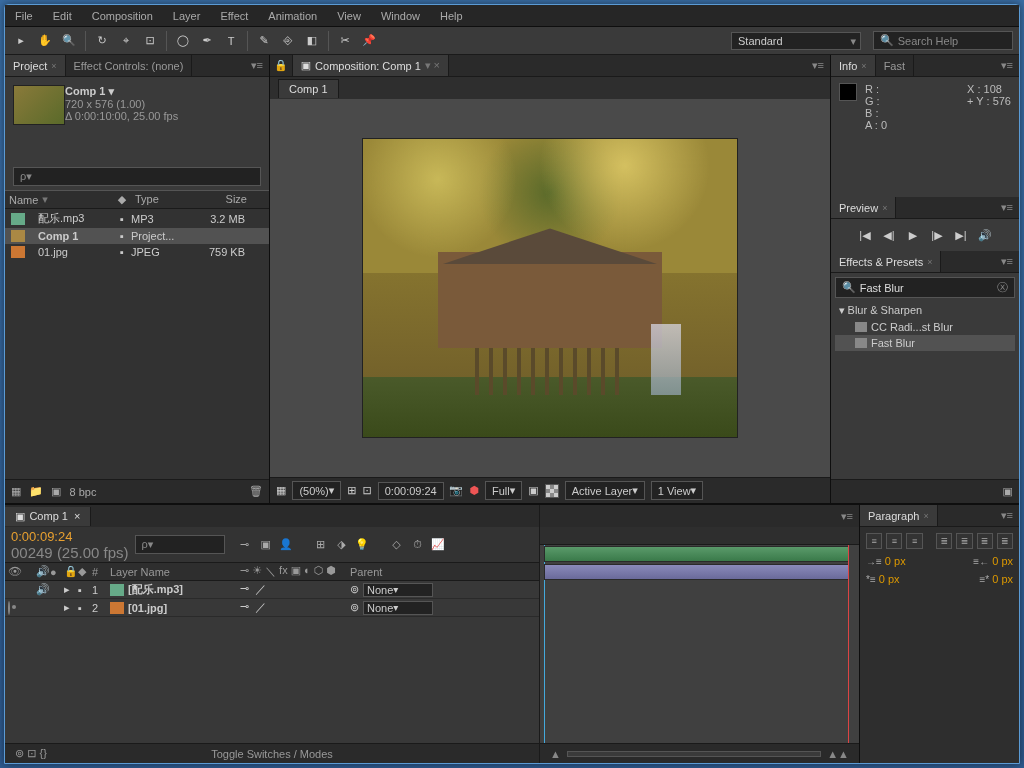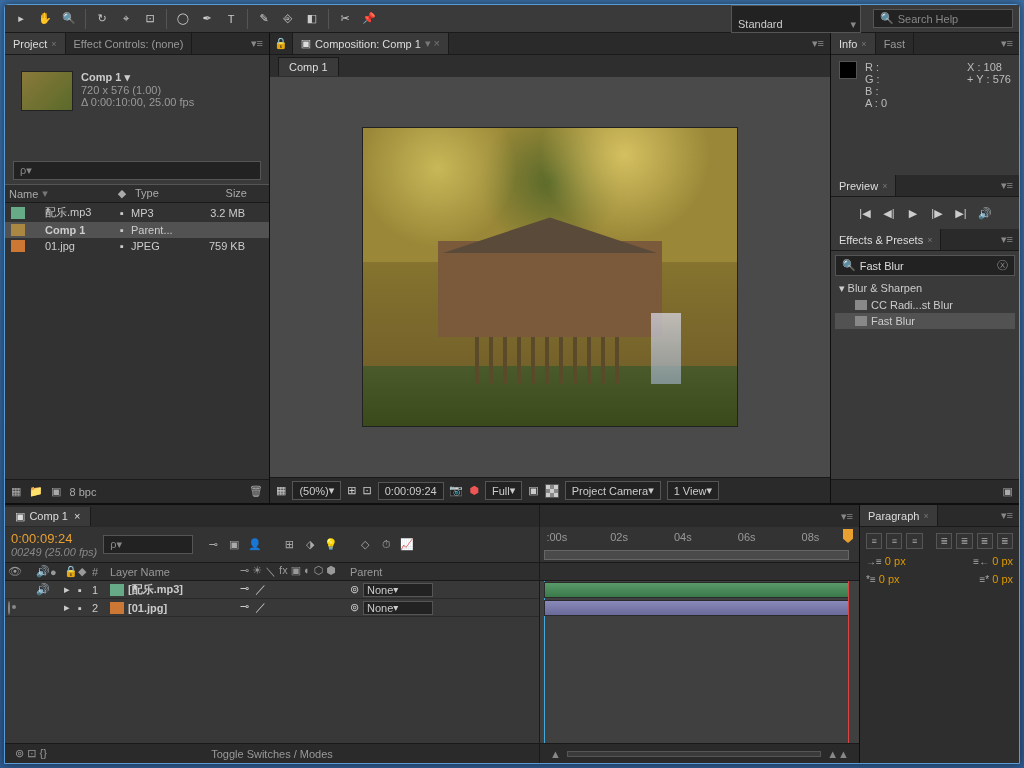--- a/index.html
+++ b/index.html
@@ -10,51 +10,51 @@
 .titlebar .title { flex:1; font-size:12px; }
 .winbtns { display:flex; gap:2px; }
 .winbtn { width:28px; height:18px; background:linear-gradient(#dce6f1,#b0c4de); border:1px solid #7a9; border-radius:2px; text-align:center; line-height:14px; color:#333; }
 .winbtn.close { background:linear-gradient(#e38,#c14); color:#fff; width:42px; }
 .menubar { height:22px; background:#262626; display:flex; align-items:center; border-bottom:1px solid #0e0e0e; }
 .menubar span { color:#aaa; padding:3px 10px; cursor:default; }
 .toolbar { height:28px; background:#3a3a3a; border-bottom:1px solid #1a1a1a; display:flex; align-items:center; padding:0 6px; gap:4px; }
 .tbtn { width:20px; height:20px; display:flex; align-items:center; justify-content:center; color:#ccc; }
 .tsep { width:1px; height:20px; background:#555; margin:0 2px; }
 .wslabel { color:#bbb; margin-left:auto; margin-right:4px;margin-top:45px; }
-.wsselect { background:#222; border:1px solid #555; color:#ccc; padding:12px 18px 2px 6px; width:130px; position:relative; }
+.wsselect { background:#222; border:1px solid #555; color:#ccc; padding:2px 18px 2px 6px; width:130px; position:relative; }
 .wsselect:after { content:"▾"; position:absolute; right:4px; color:#888; }
 .searchbox { background:#222; border:1px solid #555; color:#888; padding:2px 6px; width:140px; margin-left:8px; display:flex; align-items:center; gap:4px; }
 .mainarea { flex:1; display:flex; background:#262626; overflow:hidden; }
 .leftcol { width:265px; display:flex; flex-direction:column; border-right:1px solid #0e0e0e;justify-content:center; }
 .midcol { flex:1; display:flex; flex-direction:column; border-right:1px solid #0e0e0e; }
 .rightcol { width:188px; display:flex; flex-direction:column; }
 
 .panel { display:flex; flex-direction:column; background:#3a3a3a; }
 .panel-tabs { height:22px; background:#2a2a2a; display:flex; align-items:center; border-bottom:1px solid #1a1a1a; position:relative; }
 .panel-tabs .tab { padding:3px 8px; color:#999; border-right:1px solid #1a1a1a; height:100%; display:flex; align-items:center; }
 .panel-tabs .tab.active { background:#3a3a3a; color:#ddd; }
 .panel-tabs .tab .x { margin-left:4px; color:#777; font-size:9px; }
 .tabmenu { margin-left:auto; color:#888; padding:0 6px; }
 
-.proj-body { padding:16px; display:flex; gap:8px; }
+.proj-body { padding:8px; display:flex; }
 .proj-thumb { width:52px; height:40px; background:linear-gradient(135deg,#8a7a3a,#5a6a2a); border:1px solid #222; }
 .proj-meta { color:#ccc; font-size:11px; }
 .proj-meta .name { font-weight:bold; }
 .proj-meta .dim { color:#999; }
 .proj-search { margin:4px 8px; background:#222; border:1px solid #555; padding:2px 6px; color:#888; display:flex; align-items:center; }
 .proj-cols { display:flex; background:#2e2e2e; border-top:1px solid #555; border-bottom:1px solid #1a1a1a; padding:2px 0; color:#aaa; }
 .proj-cols div { padding:0 4px; }
 .proj-cols .c1 { width:108px; display:flex; align-items:center; }
 .proj-cols .c2 { width:18px; text-align:center; }
 .proj-cols .c3 { width:70px; }
 .proj-cols .c4 { width:50px; text-align:right; }
 .proj-list { flex:1; background:#323232; overflow:auto; }
 .proj-row { display:flex; padding:2px 0; color:#ccc; align-items:center; }
 .proj-row.sel { background:#525252; }
-.proj-row .c1 { width:108px; padding-left:6px; display:flex; align-items:center; gap:20px; }
+.proj-row .c1 { width:108px; padding-left:6px; display:flex; align-items:center; gap:13px; }
 .proj-row .c2 { width:18px; text-align:center; }
 .proj-row .c3 { width:70px; }
 .proj-row .c4 { width:50px; text-align:right; padding-right:6px; }
 .picon { width:14px; height:12px; display:inline-block; }
 .picon.mp3 { background:#6a8; }
 .picon.comp { background:#a84; }
 .picon.jpg { background:#c73; }
 .proj-foot { height:24px; background:#2a2a2a; border-top:1px solid #1a1a1a; display:flex; align-items:center; padding:0 6px; gap:8px; color:#aaa; }
 
 .comp-tabs2 { height:22px; background:#2e2e2e; display:flex; align-items:center; padding-left:8px; }
@@ -97,21 +97,21 @@
 .para-input { display:flex; align-items:center; gap:3px; font-size:10px; }
 .para-val { color:#d90; }
 
 .timeline { height:260px; background:#2e2e2e; border-top:2px solid #0e0e0e; display:flex; }
 .tl-left { width:535px; border-right:1px solid #1a1a1a; display:flex; flex-direction:column; }
 .tl-right { flex:1; display:flex; flex-direction:column; }
 .tl-tabs { height:22px; background:#2a2a2a; display:flex; align-items:center; }
 .tl-tabs .tab { background:#3a3a3a; padding:3px 10px; color:#ddd; border-right:1px solid #1a1a1a; display:flex; align-items:center; }
 .tl-head { height:36px; background:#333; border-bottom:1px solid #1a1a1a; display:flex; align-items:center; padding:0 6px; gap:6px; }
 .tl-time { color:#e8a030; font-size:13px; }
-.tl-sub { color:#888; font-size:11px;font-style:italic; }
+.tl-sub { color:#888; font-size:15px; }
 .tl-search { background:#222; border:1px solid #555; padding:2px 6px; color:#888; width:90px; }
 .tl-icons { display:flex; gap:5px; margin-left:6px; color:#aaa; }
 .tl-icons span { width:16px; text-align:center; }
 .tl-cols { height:18px; background:#2e2e2e; border-bottom:1px solid #1a1a1a; display:flex; align-items:center; color:#999; font-size:10px; }
 .tl-cols div { padding:0 3px; }
 .tl-rows { flex:1; background:#383838; }
 .tl-row { height:18px; display:flex; align-items:center; color:#ccc; font-size:10px; border-bottom:1px solid #2a2a2a; }
 .tl-row > div { padding:0 3px; }
 .tl-lname { display:flex; align-items:center; gap:4px; font-weight:bold;text-align:right; }
 .tl-foot { height:20px; background:#2a2a2a; border-top:1px solid #1a1a1a; display:flex; align-items:center; justify-content:center; color:#999; font-size:10px; }
@@ -128,20 +128,31 @@
 .zoom-track { flex:1; height:6px; background:#3a3a3a; border:1px solid #555; position:relative; }
 .checker { width:14px; height:14px; background:conic-gradient(#888 25%,#ccc 0 50%,#888 0 75%,#ccc 0); background-size:8px 8px; border:1px solid #555; }
 .eye { width:12px; height:12px; border:1px solid #888; border-radius:50%; position:relative; }
 .eye:after { content:""; position:absolute; top:3px; left:3px; width:4px; height:4px; background:#888; border-radius:50%; }
 </style>
 </head>
 <body>
 
 <div class="window">
 
+  <div class="menubar">
+    <span>File</span>
+    <span>Edit</span>
+    <span>Composition</span>
+    <span>Layer</span>
+    <span>Effect</span>
+    <span>Animation</span>
+    <span>View</span>
+    <span>Window</span>
+    <span>Help</span>
+  </div>
 
   <div class="toolbar">
     <div class="tbtn">▸</div>
     <div class="tbtn">✋</div>
     <div class="tbtn">🔍</div>
     <div class="tsep"></div>
     <div class="tbtn">↻</div>
     <div class="tbtn">⌖</div>
     <div class="tbtn">⊡</div>
     <div class="tsep"></div>
@@ -207,21 +218,21 @@
             <div class="c2">▪</div>
               <div class="c3">MP3</div>
               <div class="c4">3.2 MB</div>
           </div>
           <div class="proj-row sel">
             <div class="c1">
                 <span class="picon comp"></span>
                 <b>Comp 1</b>
               </div>
             <div class="c2">▪</div>
-              <div class="c3">Parent...</div>
+              <div class="c3">Project...</div>
               <div class="c4"></div>
           </div>
           <div class="proj-row">
             <div class="c1">
                 <span class="picon jpg"></span>
                 <span>01.jpg</span>
               </div>
             <div class="c2">▪</div>
               <div class="c3">JPEG</div>
               <div class="c4">759 KB</div>
@@ -263,21 +274,21 @@
           <span>▦</span>
           <div class="vfsel"><span>(50%)</span> ▾</div>
           <span>⊞</span>
           <span>⊡</span>
           <div class="vfsel">0:00:09:24</div>
           <span>📷</span>
           <span style="color:#e55">⬢</span>
           <div class="vfsel"><span>Full</span> ▾</div>
           <span>▣</span>
           <div class="checker"></div>
-          <div class="vfsel"><span>Project Camera</span> ▾</div>
+          <div class="vfsel"><span>Active Layer</span> ▾</div>
           <div class="vfsel"><span>1 View</span> ▾</div>
         </div>
       </div>
     </div>
 
     <div class="rightcol">
       <div class="panel">
         <div class="panel-tabs">
           <div class="tab active">
               <span>Info</span>
@@ -433,29 +444,20 @@
       </div>
       <div class="tl-foot">
         <span style="position:absolute;left:10px">⊚ ⊡ {}</span>
         <span>Toggle Switches / Modes</span>
       </div>
     </div>
     <div class="tl-right">
       <div class="tl-tabs">
           <div class="tabmenu" style="margin-left:auto">▾≡</div>
         </div>
-      <div class="tl-ruler">
-        <span class="tick" style="left:2%">:00s</span>
-        <span class="tick" style="left:22%">02s</span>
-        <span class="tick" style="left:42%">04s</span>
-        <span class="tick" style="left:62%">06s</span>
-        <span class="tick" style="left:82%">08s</span>
-        <div class="tl-playhead"></div>
-        <div style="position:absolute;left:4px;right:10px;bottom:2px;height:10px;background:#4a4a4a;border:1px solid #666"></div>
-      </div>
       <div class="tl-cols" style="height:18px"></div>
       <div class="tl-track-area">
         <div class="tl-cti-start"></div>
         <div class="tl-track t1"></div>
         <div class="tl-track t2"></div>
         <div class="tl-cti"></div>
       </div>
       <div class="tl-zoombar">
         <span>▲</span>
         <div class="zoom-track"></div>

